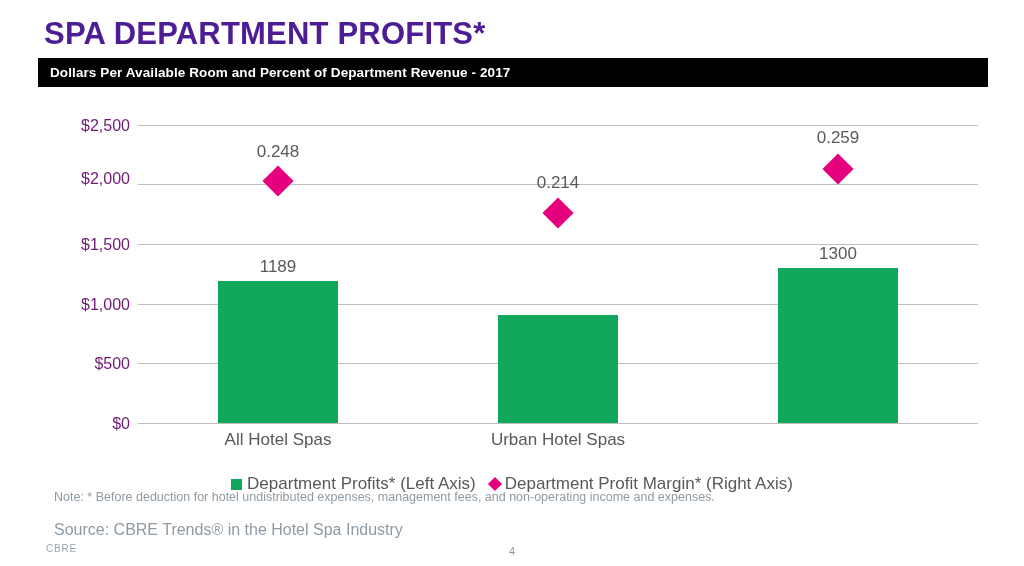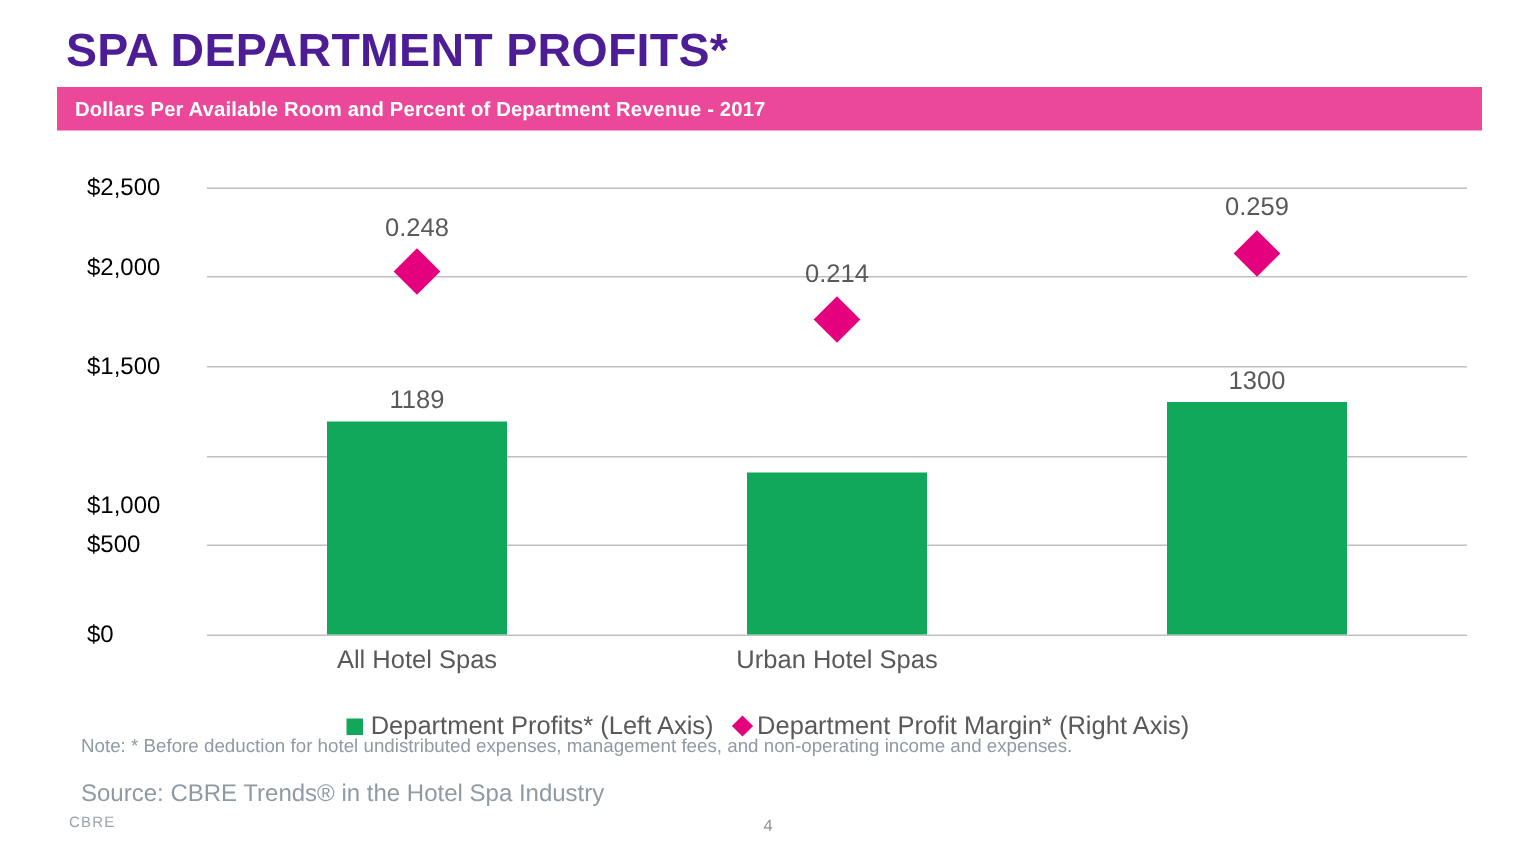--- a/index.html
+++ b/index.html
@@ -29,21 +29,21 @@
     letter-spacing: 0.2px;
     color: #4c1d95;
   }
 
   #subtitle-bar {
     position: absolute;
     left: 38px;
     top: 58px;
     width: 950px;
     height: 29px;
-    background: #ec4899;
+    background: #000000;
     display: flex;
     align-items: center;
   }
   #subtitle-text {
     color: #ffffff;
     font-size: 13.5px;
     font-weight: bold;
     padding-left: 12px;
     letter-spacing: 0.1px;
   }
@@ -62,22 +62,22 @@
     left: 138px;
     width: 840px;
     height: 1px;
     background: #bfbfbf;
   }
 
   .ytick-label {
     position: absolute;
     right: 962px;   
     font-size: 16px;
-    color: #000000;
-    text-align: left;
+    color: #701a75;
+    text-align: right;
     white-space: nowrap;
   }
 
   .bar {
     position: absolute;
     background: #12A85C;
   }
 
   .bar-label {
     position: absolute;
@@ -198,21 +198,21 @@
     <div class="gridline" style="top:125px;"></div>
     <div class="gridline" style="top:184px;"></div>
     <div class="gridline" style="top:244px;"></div>
     <div class="gridline" style="top:304px;"></div>
     <div class="gridline" style="top:363px;"></div>
     <div class="gridline" style="top:423px;"></div>
 
     <div class="ytick-label" style="left:58px;top:117px;width:72px;">$2,500</div>
     <div class="ytick-label" style="left:58px;top:170px;width:72px;">$2,000</div>
     <div class="ytick-label" style="left:58px;top:236px;width:72px;">$1,500</div>
-    <div class="ytick-label" style="left:58px;top:296px;width:72px;margin-top:33px;">$1,000</div>
+    <div class="ytick-label" style="left:58px;top:296px;width:72px;">$1,000</div>
     <div class="ytick-label" style="left:58px;top:355px;width:72px;">$500</div>
     <div class="ytick-label" style="left:58px;top:415px;width:72px;">$0</div>
 
     <div class="bar" style="left:218px;top:281px;width:120px;height:142px;"></div>
     <div class="bar" style="left:498px;top:315px;width:120px;height:108px;"></div>
     <div class="bar" style="left:778px;top:268px;width:120px;height:155px;"></div>
 
     <div class="bar-label" style="left:218px;top:257px;width:120px;">1189</div>
     <div class="bar-label" style="left:778px;top:244px;width:120px;">1300</div>
 

